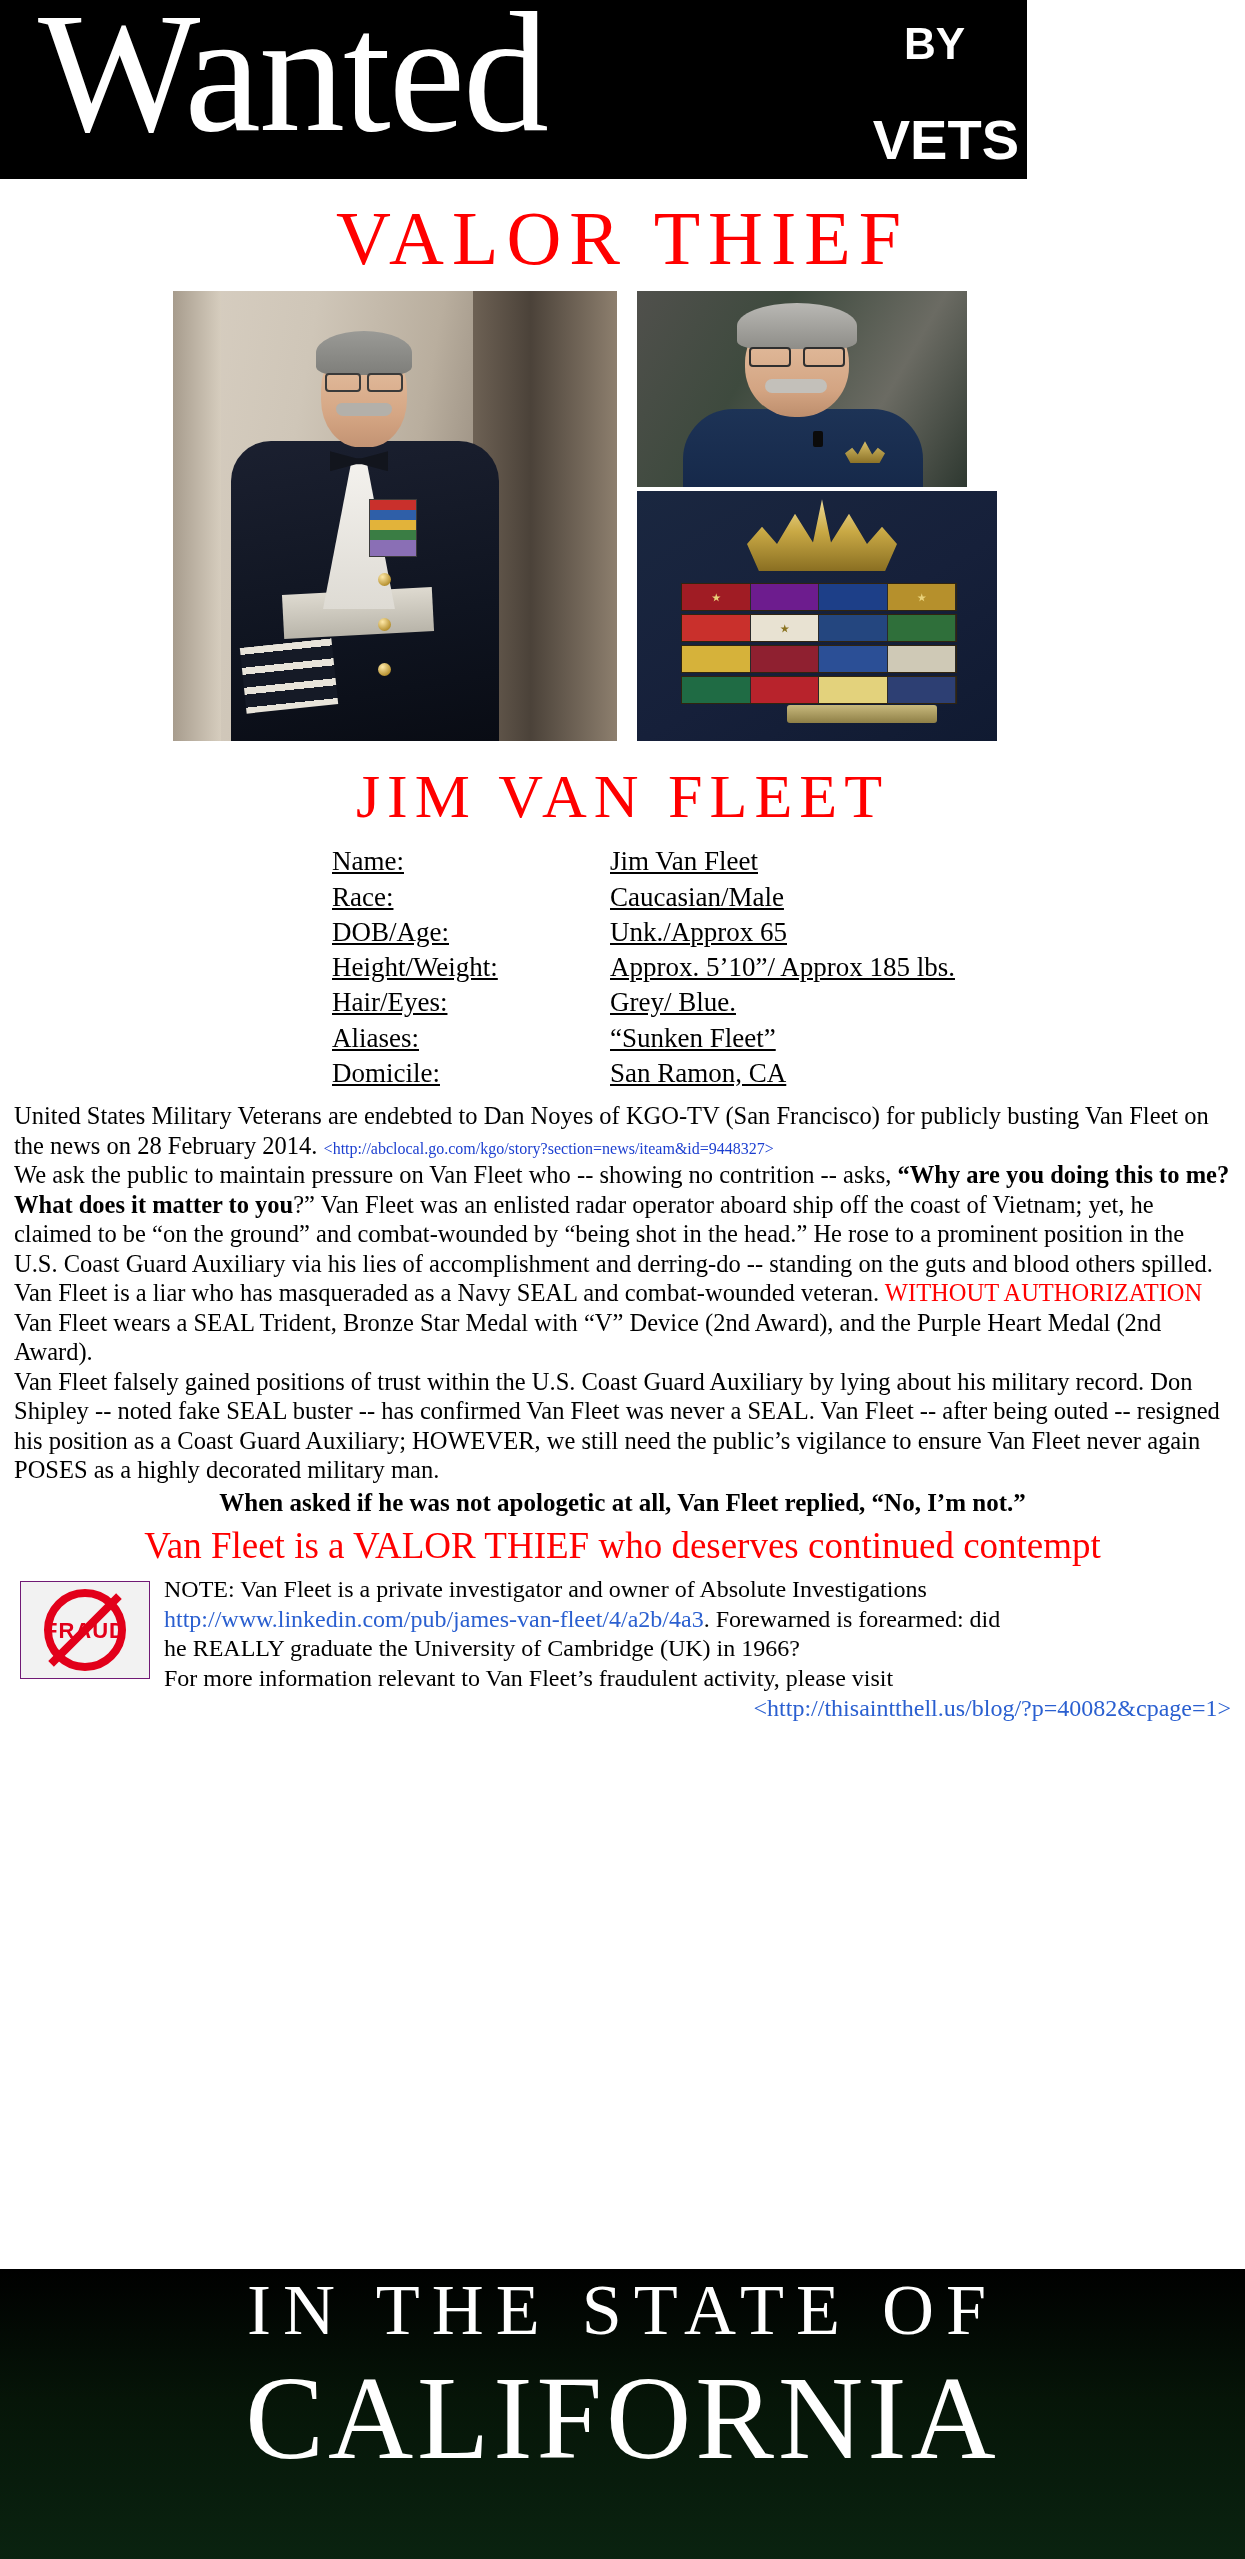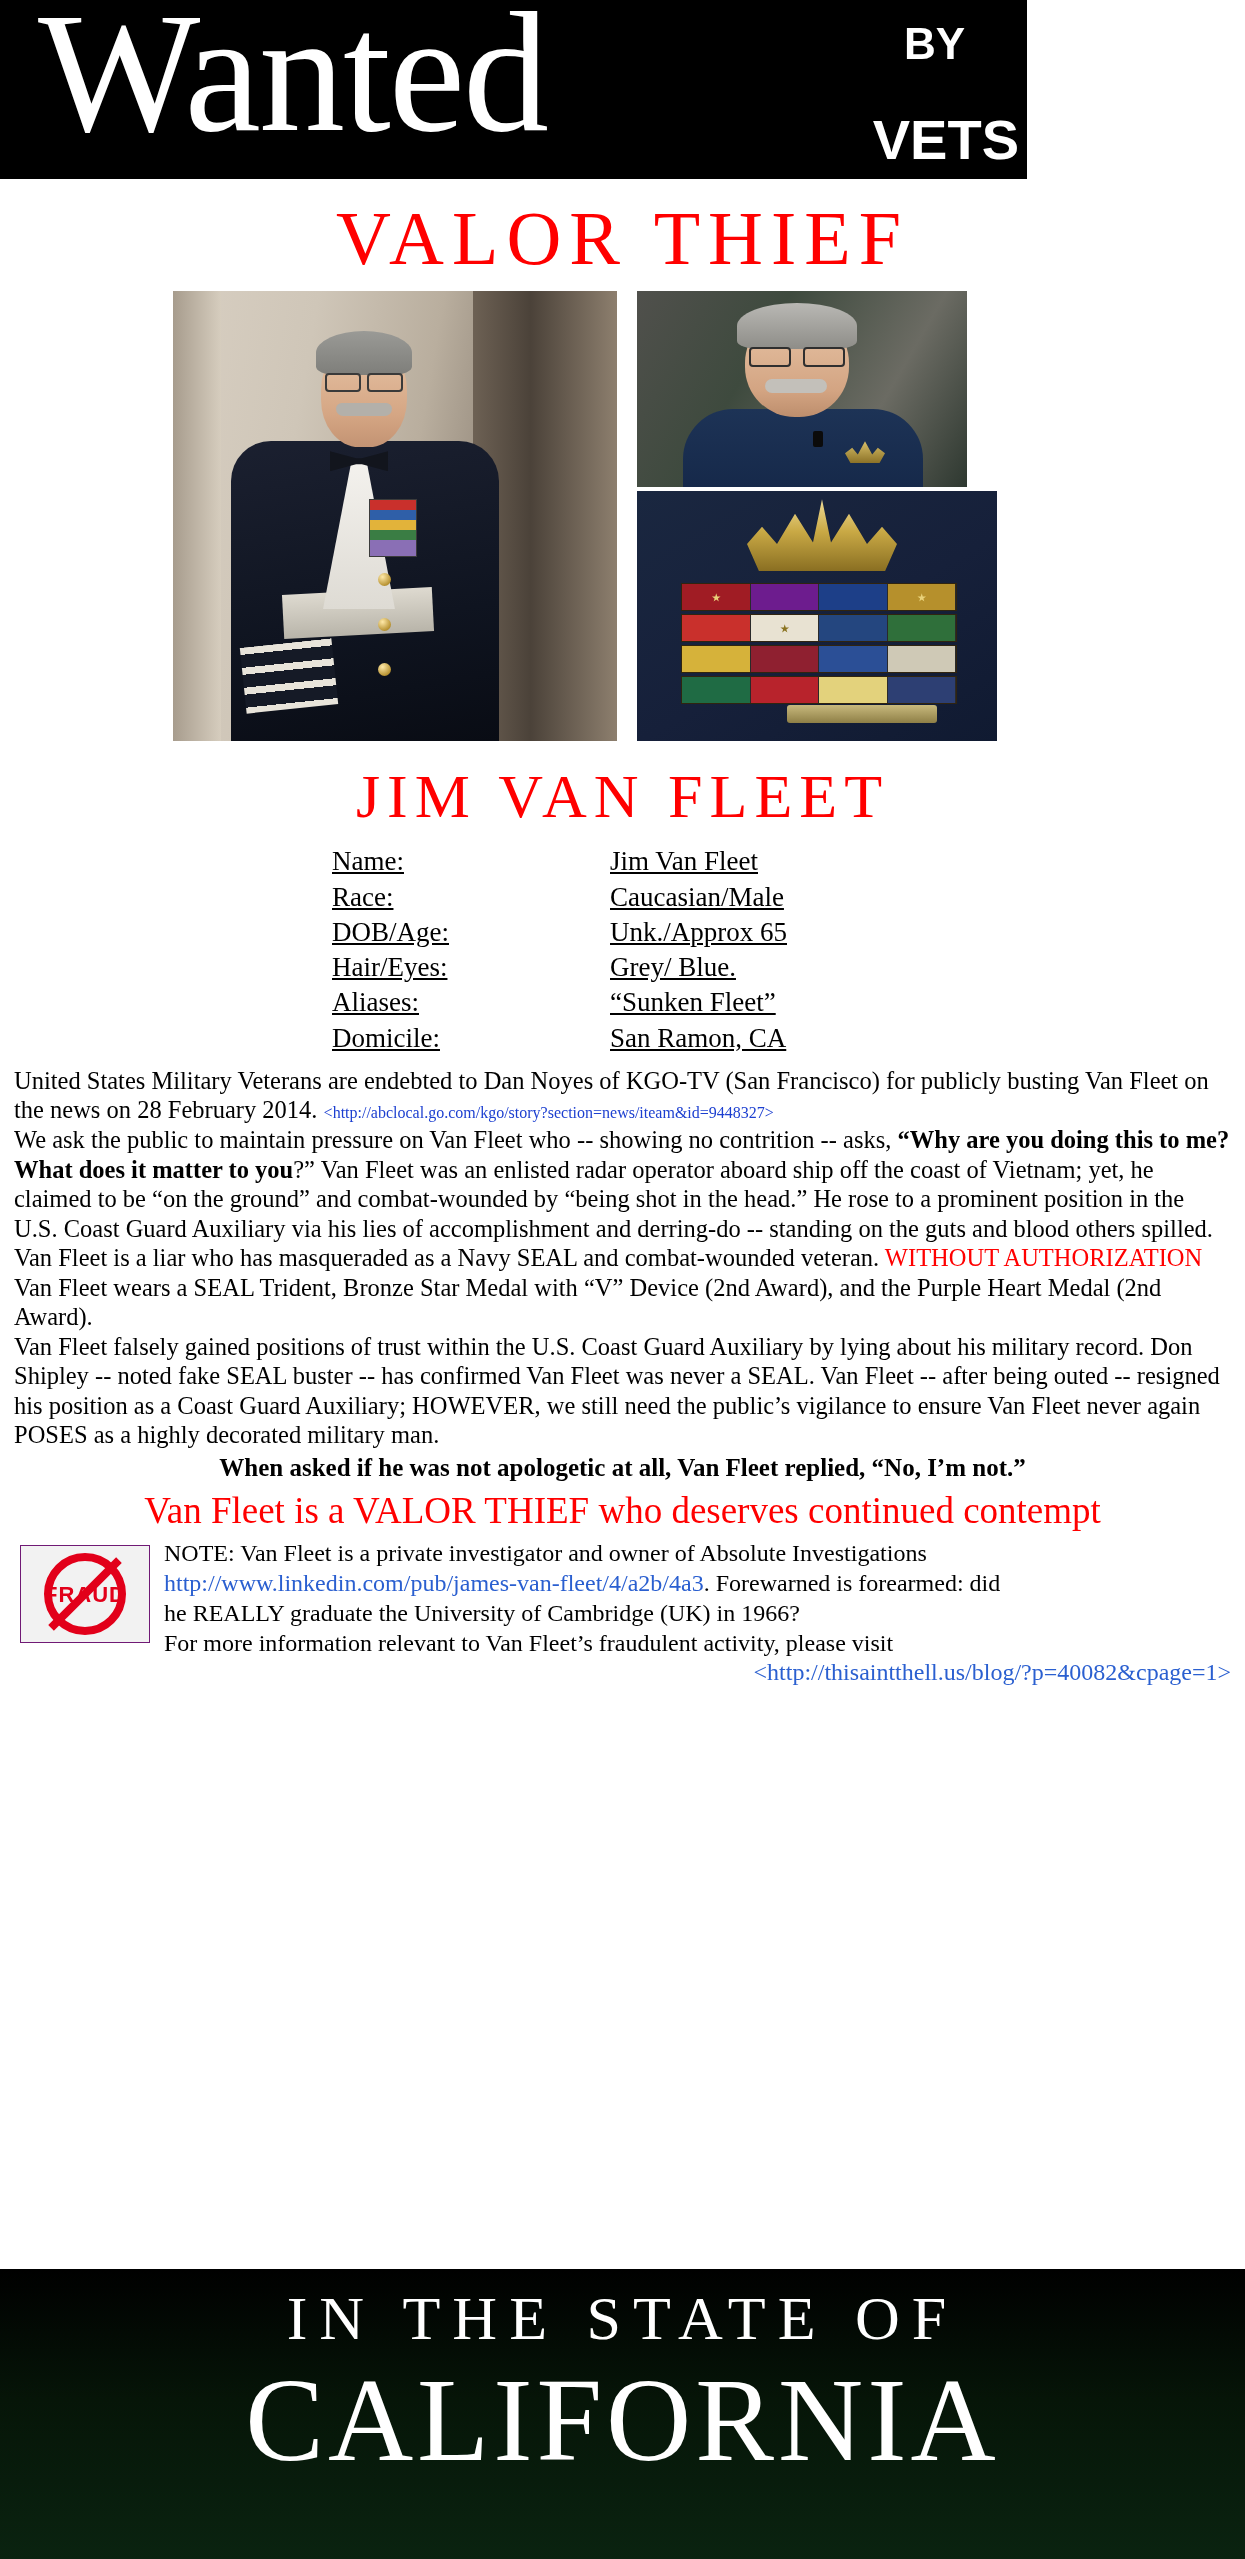--- a/index.html
+++ b/index.html
@@ -389,23 +389,22 @@
     left: 0; bottom: 0;
     width: 1245px;
     height: 290px;
     background: linear-gradient(180deg, #000000 0%, #061508 45%, #0a2310 100%);
     overflow: hidden;
   }
   .state-line {
     text-align: center;
     color: #ffffff;
     font-family: "Liberation Serif", serif;
-    font-size: 62px;
+    font-size: 72px;
     letter-spacing: 12px;
-    margin-top: 14px;
   }
   .california {
     text-align: center;
     color: #ffffff;
     font-family: "Liberation Serif", serif;
     font-size: 118px;
     letter-spacing: 4px;
     line-height: 1;
     margin-top: 8px;
   }
@@ -510,20 +509,24 @@
       </tr>
       <tr>
         <td class="k">Race:</td>
         <td>Caucasian/Male</td>
       </tr>
       <tr>
         <td class="k">DOB/Age:</td>
         <td>Unk./Approx 65</td>
       </tr>
       <tr>
+        <td class="k">Height/Weight:</td>
+        <td>Approx. 5’10”/ Approx 185 lbs.</td>
+      </tr>
+      <tr>
         <td class="k">Hair/Eyes:</td>
         <td>Grey/ Blue.</td>
       </tr>
       <tr>
         <td class="k">Aliases:</td>
         <td>“Sunken Fleet”</td>
       </tr>
       <tr>
         <td class="k">Domicile:</td>
         <td>San Ramon, CA</td>

